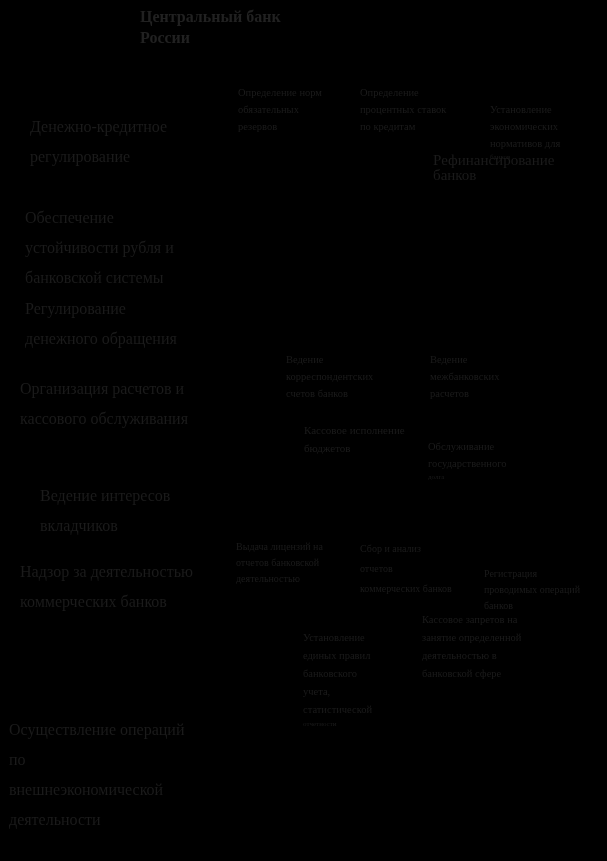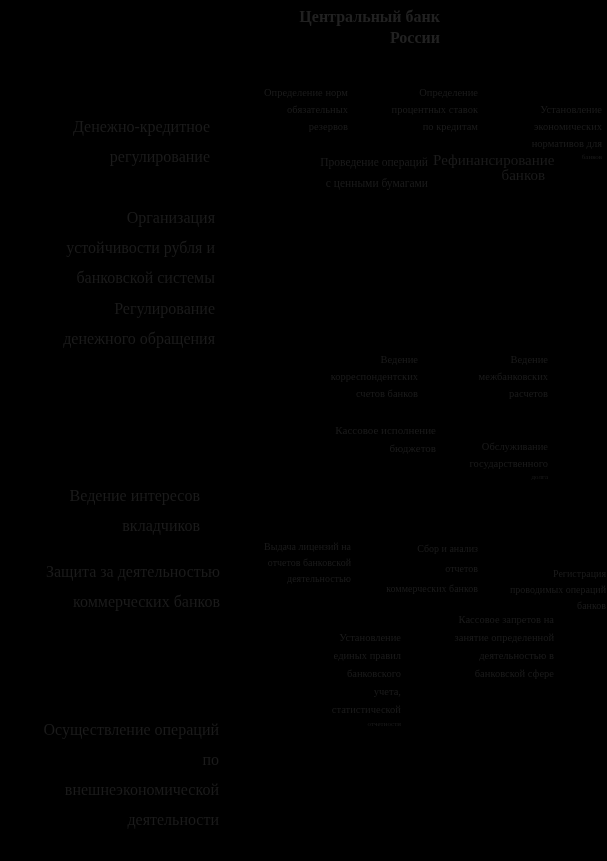--- a/index.html
+++ b/index.html
@@ -11,21 +11,21 @@
   .stage {
     position: relative;
     width: 607px;
     height: 861px;
     background: var(--bg);
     overflow: hidden;
     font-family: "Liberation Serif", "DejaVu Serif", serif;
   }
   .box {
     position: absolute;
-    text-align: right;
+    text-align: left;
     white-space: pre-line;
     color: var(--text);
   }
   .title {
     font-size: 16px;
     font-weight: bold;
     line-height: 21px;
     color: var(--title);
   }
   .lf { font-size: 16px; line-height: 30px; }
@@ -36,32 +36,34 @@
 <body>
 
 <div class="stage">
 
   <div class="box title" style="left:140px; top:6px; width:300px;">Центральный банк
 России</div>
 
   <div class="box lf" style="left:30px; top:112px; width:180px;">Денежно-кредитное
 регулирование</div>
 
-  <div class="box lf" style="left:25px; top:203px; width:190px;">Организация
+  <div class="box lf" style="left:25px; top:203px; width:190px;">Обеспечение
 устойчивости рубля и
 банковской системы</div>
 
   <div class="box lf" style="left:25px; top:294px; width:190px;">Регулирование
 денежного обращения</div>
 
+  <div class="box lf" style="left:20px; top:374px; width:200px;">Организация расчетов и
+кассового обслуживания</div>
 
   <div class="box lf" style="left:40px; top:481px; width:160px;">Ведение интересов
 вкладчиков</div>
 
-  <div class="box lf" style="left:20px; top:557px; width:200px;">Защита за деятельностью
+  <div class="box lf" style="left:20px; top:557px; width:200px;">Надзор за деятельностью
 коммерческих банков</div>
 
   <div class="box lf" style="left:9px; top:699px; width:210px;margin-top:16px;">Осуществление операций
 по
 внешнеэкономической
 деятельности</div>
 
   <div class="box sf" style="left:360px; top:84px; width:118px;">Определение
 процентных ставок
 по кредитам</div>
@@ -70,22 +72,20 @@
 обязательных
 резервов</div>
 
   <div class="box sf" style="left:490px; top:84px; width:112px;">
     <span>Установление
 экономических
 нормативов для</span>
     <span class="small-line">банков</span>
   </div>
 
-  <div class="box sf" style="left:278px; top:152px; width:150px; font-size:11.5px; line-height:21px;">Проведение операций
-с ценными бумагами</div>
 
   <div class="box sf" style="left:433px; top:153px; width:112px; font-size:15px; line-height:15px;">Рефинансирование
 банков</div>
 
   <div class="box sf" style="left:286px; top:351px; width:132px;">Ведение
 корреспондентских
 счетов банков</div>
 
   <div class="box sf" style="left:430px; top:351px; width:118px;">Ведение
 межбанковских

